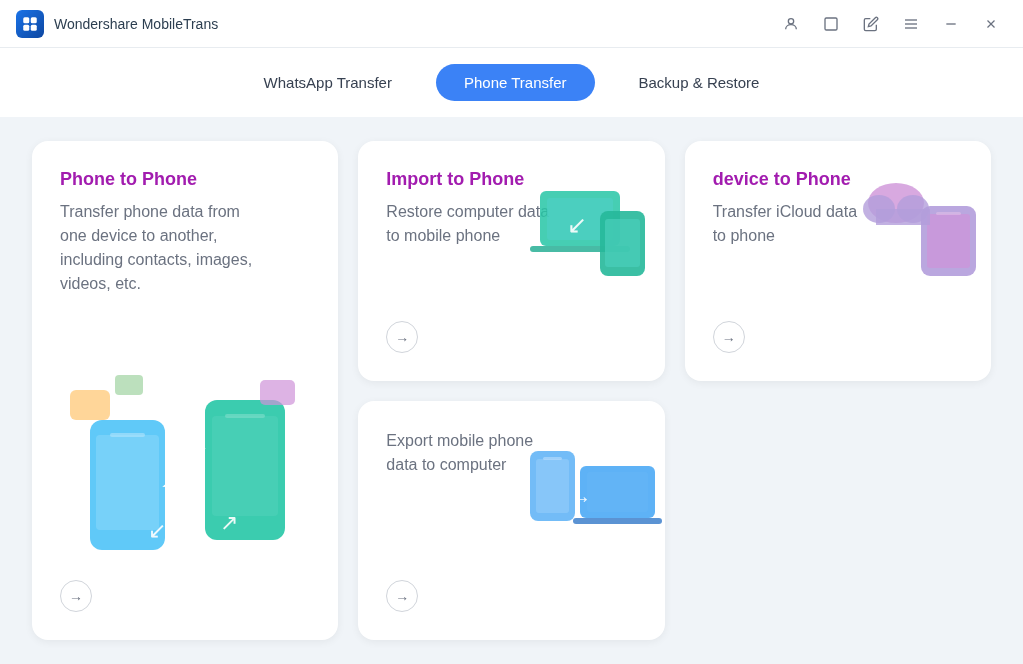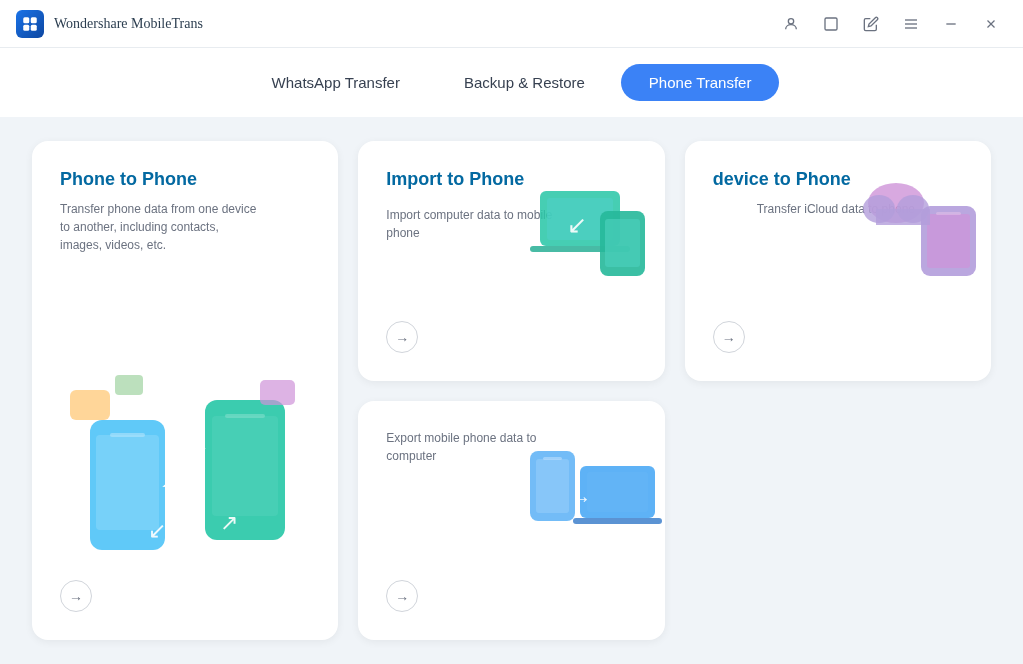--- a/index.html
+++ b/index.html
@@ -37,21 +37,20 @@
       display: flex;
       align-items: center;
       justify-content: center;
       flex-shrink: 0;
     }
     .app-icon svg { width: 18px; height: 18px; }
     .app-title {
       font-size: 14px;
       font-weight: 500;
       color: #2c3e50;
-      font-family: Liberation Serif, serif;
     }
     .title-bar-right {
       display: flex;
       align-items: center;
       gap: 8px;
     }
     .tb-btn {
       width: 32px;
       height: 32px;
       border: none;
@@ -65,21 +64,21 @@
       font-size: 14px;
     }
 
     
     .nav-bar {
       background: #ffffff;
       display: flex;
       align-items: center;
       justify-content: center;
       padding: 16px 0;
-      gap: 8px;
+      gap: 16px;
     }
     .nav-tab {
       padding: 10px 28px;
       border-radius: 24px;
       border: none;
       cursor: pointer;
       font-size: 15px;
       font-weight: 500;
       transition: all 0.2s;
     }
@@ -122,25 +121,25 @@
     }
 
     .card-large {
       grid-row: 1 / 3;
       grid-column: 1 / 2;
     }
 
     .card h2 {
       font-size: 18px;
       font-weight: 700;
-      color: #0369a1;
+      color: #a21caf;
       margin-bottom: 10px;
     }
     .card p {
-      font-size: 12px;
+      font-size: 16px;
       color: #6b7280;
       line-height: 1.5;
       max-width: 200px;
     }
 
     .arrow-btn {
       width: 32px;
       height: 32px;
       border-radius: 50%;
       border: 1.5px solid #d1d5db;
@@ -228,22 +227,22 @@
       <svg width="14" height="14" viewBox="0 0 24 24" fill="none" stroke="currentColor" stroke-width="2">
         <line x1="18" y1="6" x2="6" y2="18"></line>
           <line x1="6" y1="6" x2="18" y2="18"></line>
       </svg>
     </button>
   </div>
 </div>
 
 <div class="nav-bar">
   <button class="nav-tab inactive">WhatsApp Transfer</button>
+  <button class="nav-tab active">Phone Transfer</button>
   <button class="nav-tab inactive">Backup &amp; Restore</button>
-  <button class="nav-tab active">Phone Transfer</button>
 </div>
 
 <div class="main-content">
   <div class="cards-grid">
 
     <div class="card card-large">
       <h2>Phone to Phone</h2>
       <p>Transfer phone data from one device to another, including contacts, images, videos, etc.</p>
 
       <div style="flex:1; position:relative;">
@@ -274,41 +273,41 @@
 
           <rect x="55" y="15" width="28" height="20" rx="4" fill="#a5d6a7" opacity="0.75"></rect>
 
           <text x="88" y="178" font-size="22" fill="white" opacity="0.9">↙</text>
           <text x="160" y="170" font-size="22" fill="white" opacity="0.9">↗</text>
         </svg>
       </div>
       <button class="arrow-btn">→</button>
     </div>
 
-    <div class="card" style="position:relative; min-height: 180px; gap: 6px;">
+    <div class="card" style="position:relative; min-height: 180px;">
       <h2>Import to Phone</h2>
-      <p style="max-width:170px;">Import computer data to mobile phone</p>
+      <p style="max-width:170px;">Restore computer data to mobile phone</p>
 
       <svg class="illus-import" viewBox="0 0 140 120" xmlns="http://www.w3.org/2000/svg">
 
         <rect x="15" y="30" width="80" height="55" rx="6" fill="#26c6a6" opacity="0.85"></rect>
         <rect x="22" y="37" width="66" height="42" rx="3" fill="#4dd0c4" opacity="0.7"></rect>
         <rect x="5" y="85" width="100" height="6" rx="3" fill="#1aaa8e" opacity="0.8"></rect>
 
         <rect x="75" y="50" width="45" height="65" rx="8" fill="#26b89a" opacity="0.9"></rect>
         <rect x="80" y="58" width="35" height="48" rx="3" fill="#4acfba" opacity="0.7"></rect>
 
         <text x="42" y="72" font-size="24" fill="white" opacity="0.9">↙</text>
       </svg>
       <button class="arrow-btn">→</button>
     </div>
 
     <div class="card" style="position:relative; min-height: 180px;">
       <h2>device to Phone</h2>
-      <p style="max-width:160px;margin-left:44px;">Transfer iCloud data to phone</p>
+      <p style="max-width:160px;">Transfer iCloud data to phone</p>
 
       <svg class="illus-icloud" viewBox="0 0 130 120" xmlns="http://www.w3.org/2000/svg">
 
         <rect x="60" y="45" width="55" height="70" rx="9" fill="#b39ddb" opacity="0.9"></rect>
         <rect x="66" y="53" width="43" height="54" rx="3" fill="#ce93d8" opacity="0.7"></rect>
         <rect x="75" y="51" width="25" height="3" rx="1.5" fill="#e1bee7" opacity="0.6"></rect>
 
         <ellipse cx="35" cy="42" rx="28" ry="20" fill="#ce93d8" opacity="0.8"></ellipse>
         <ellipse cx="18" cy="48" rx="16" ry="14" fill="#b39ddb" opacity="0.8"></ellipse>
         <ellipse cx="52" cy="48" rx="16" ry="14" fill="#b39ddb" opacity="0.8"></ellipse>

